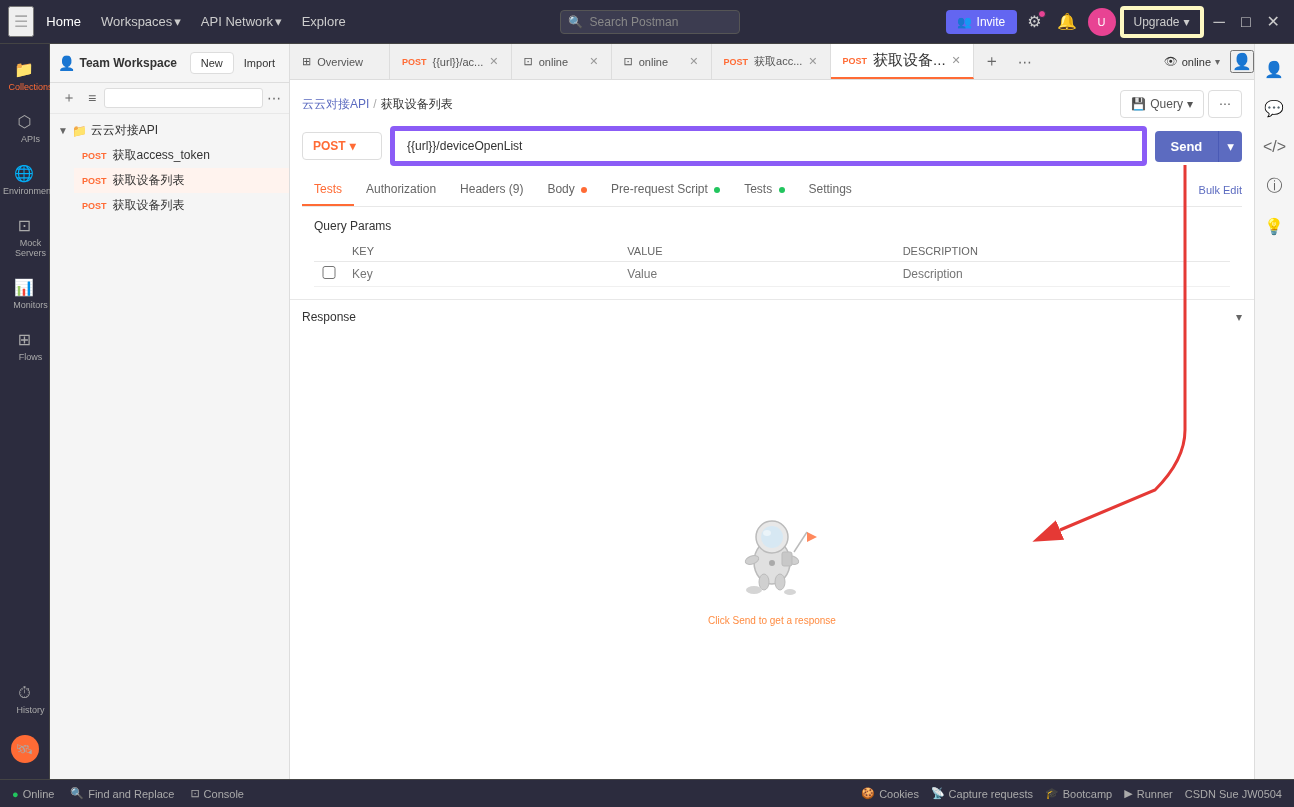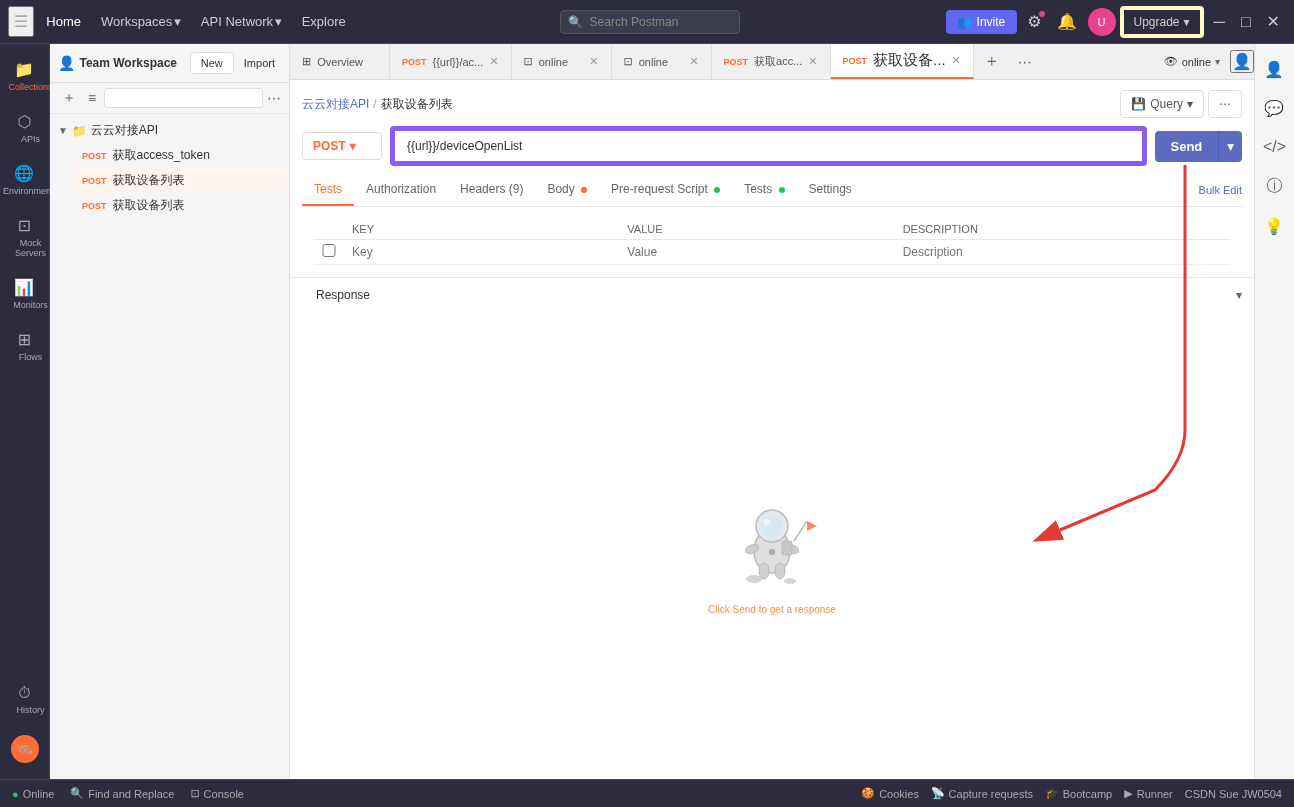--- a/index.html
+++ b/index.html
@@ -149,21 +149,21 @@
     .params-table th { text-align: left; font-size: 11px; color: #666; font-weight: 500; padding: 4px 8px; border-bottom: 1px solid #e8e8e8; }
     .params-table td { padding: 4px 8px; border-bottom: 1px solid #f0f0f0; }
     .params-table input { border: none; outline: none; font-size: 12px; color: #888; width: 100%; background: transparent; }
     .params-table .checkbox-col { width: 30px; }
     .params-table .actions-col { width: 60px; }
     .bulk-edit-btn { font-size: 11px; color: #5c6bc0; cursor: pointer; margin-left: 48px; }
 
     
     .response-area { border-top: 1px solid #e8e8e8; display: flex; flex-direction: column; flex: 1; }
     .response-header { display: flex; align-items: center; padding: 10px 12px; cursor: pointer; }
-    .response-title { font-size: 12px; color: #333; font-weight: 500; flex: 1; margin-left: 14px; }
+    .response-title { font-size: 12px; color: #333; font-weight: 500; flex: 1; }
     .response-chevron { color: #666; font-size: 12px; }
     .response-body { flex: 1; display: flex; flex-direction: column; align-items: center; justify-content: center; padding: 20px; }
     .empty-state-text { color: #ff8c42; font-size: 10px; }
 
     
     .astronaut-svg { width: 120px; height: 120px; }
 
     
     .right-sidebar {
       width: 40px; background: #f5f5f5; border-left: 1px solid #ddd;
@@ -370,20 +370,21 @@
         <span class="req-tab">Headers (9)</span>
         <span class="req-tab">Body <span class="dot"></span></span>
         <span class="req-tab">Pre-request Script <span class="dot dot-green"></span></span>
         <span class="req-tab">Tests <span class="dot dot-green"></span></span>
         <span class="req-tab">Settings</span>
         <span style="flex:1;"></span>
         <span class="bulk-edit-btn">Bulk Edit</span>
       </div>
 
       <div class="query-section">
+        <div class="section-title">Query Params</div>
         <table class="params-table">
           <thead>
             <tr>
               <th class="checkbox-col"></th>
               <th>KEY</th>
               <th>VALUE</th>
               <th>DESCRIPTION</th>
               <th class="actions-col"></th>
             </tr>
           </thead>

